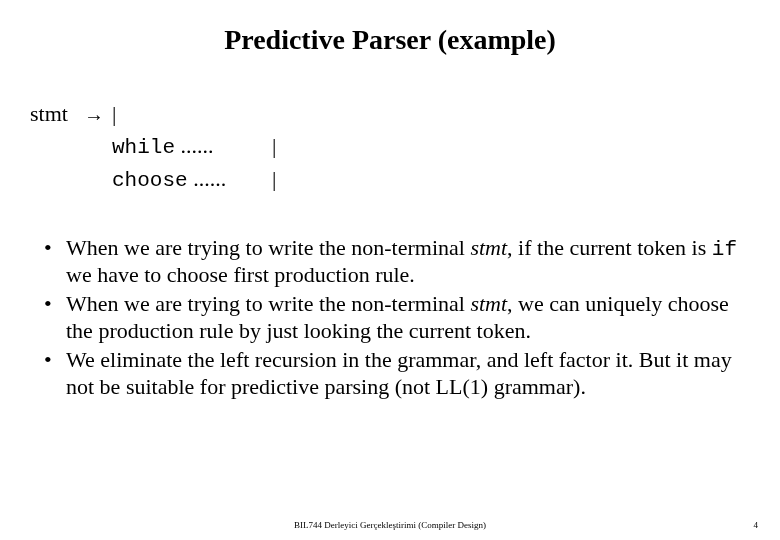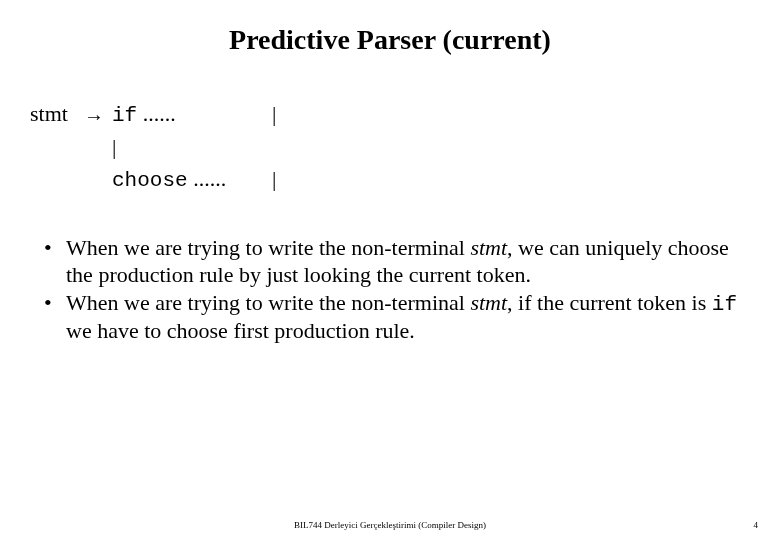--- a/index.html
+++ b/index.html
@@ -85,45 +85,48 @@
       right: 22px;
       font-size: 9px;
     }
     .indent {
       margin-left: 82px;
     }
   </style>
 </head>
 <body>
 
-<div class="title">Predictive Parser (current)</div>
+<div class="title">Predictive Parser (example)</div>
 
 <div class="grammar">
   <div class="grammar-row">
     <span class="lhs">stmt</span>
     <span class="arrow">→</span>
-    <span class="prod-body">
-      <span class="mono">if</span><span class="dots"> ......</span>
-    </span>
     <span class="bar">|</span>
   </div>
   <div class="grammar-row indent">
+    <span class="prod-body">
+      <span class="mono">while</span><span class="dots"> ......</span>
+    </span>
     <span class="bar">|</span>
   </div>
   <div class="grammar-row indent">
     <span class="prod-body">
       <span class="mono">choose</span><span class="dots"> ......</span>
     </span>
     <span class="bar">|</span>
   </div>
 </div>
 
 <ul class="bullets">
   <li>
+    <span>When we are trying to write the non-terminal </span><span class="italic">stmt</span><span>, if the current token is </span><span class="mono">if</span><span> we have to choose first production rule.</span>
+  </li>
+  <li>
     <span>When we are trying to write the non-terminal </span><span class="italic">stmt</span><span>, we can uniquely choose the production rule by just looking the current token.</span>
   </li>
   <li>
-    <span>When we are trying to write the non-terminal </span><span class="italic">stmt</span><span>, if the current token is </span><span class="mono">if</span><span> we have to choose first production rule.</span>
+    <span>We eliminate the left recursion in the grammar, and left factor it. But it may not be suitable for predictive parsing (not LL(1) grammar).</span>
   </li>
 </ul>
 
 <div class="footer">BIL744 Derleyici Gerçekleştirimi (Compiler Design)</div>
 <div class="pagenum">4</div>
 
 </body></html>

